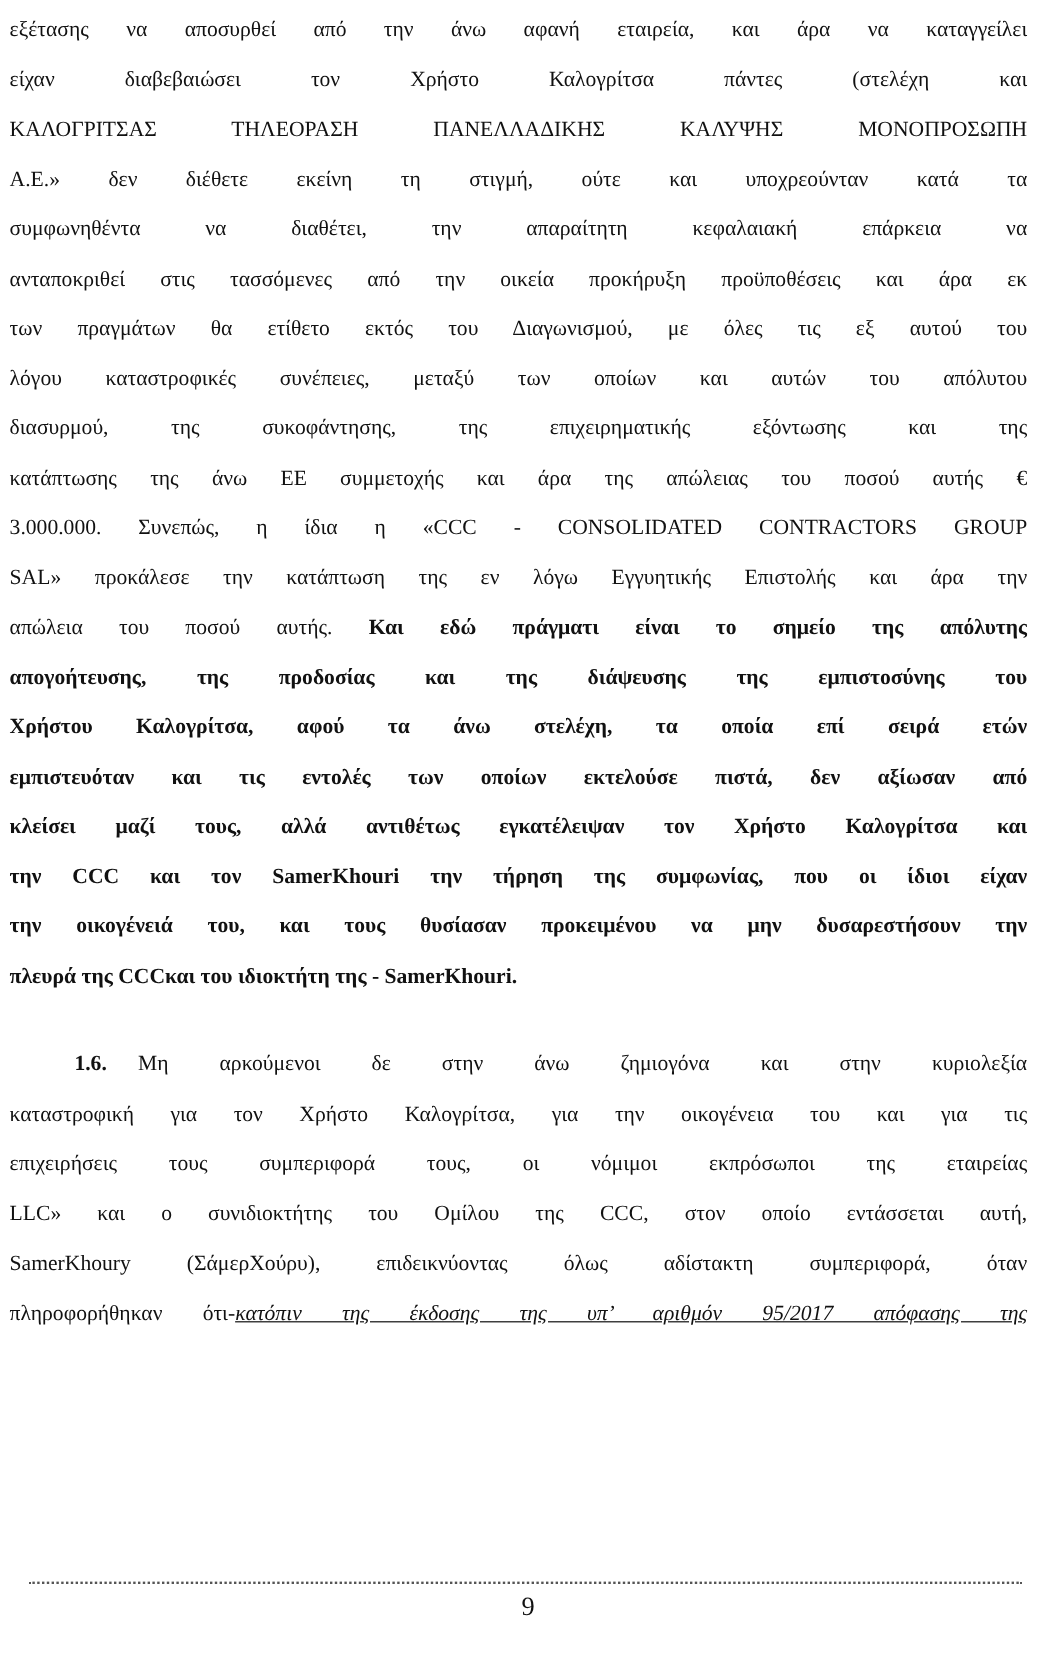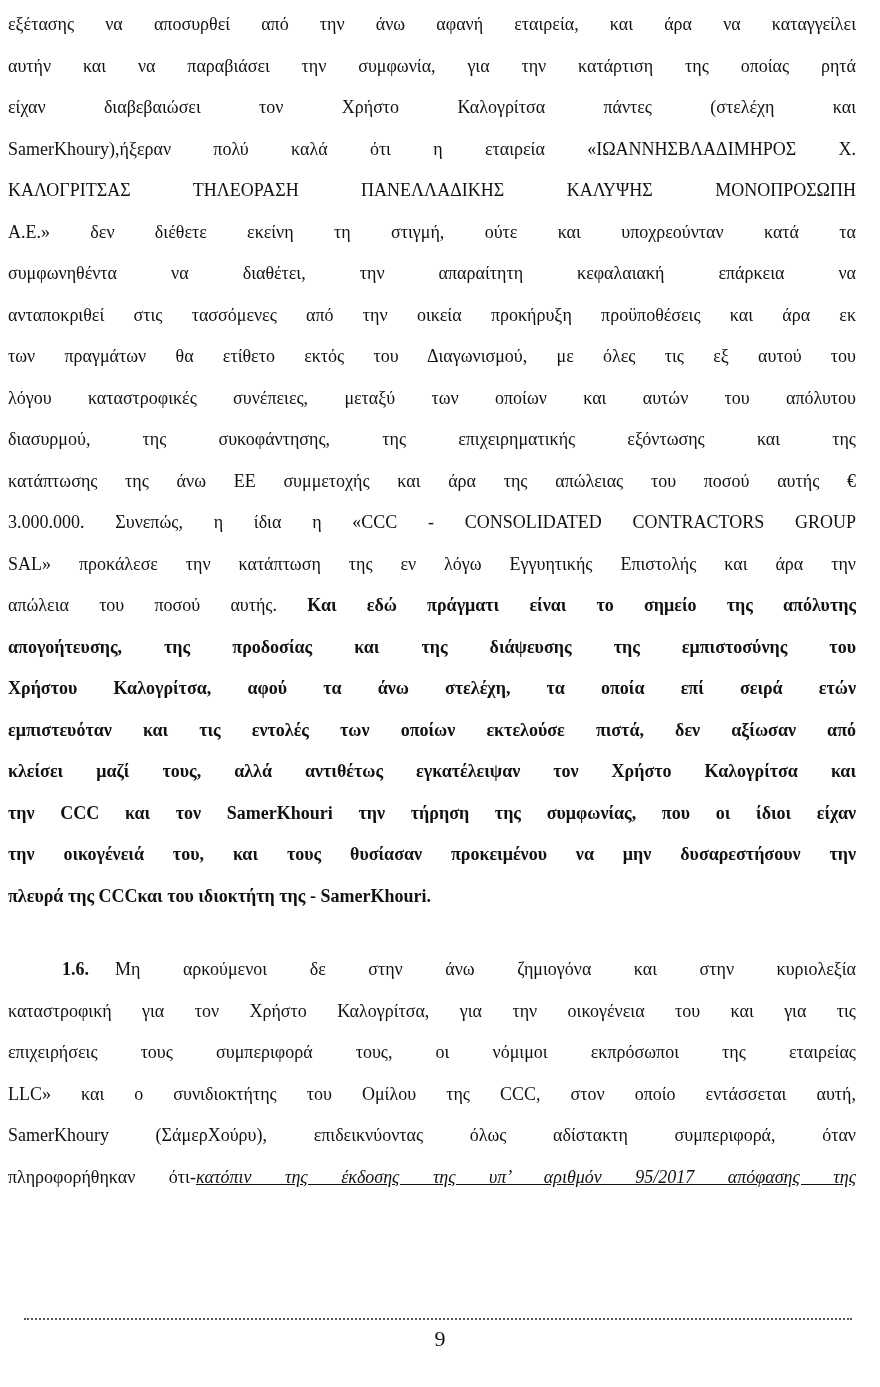--- a/index.html
+++ b/index.html
@@ -55,23 +55,21 @@
   }
 </style>
 </head>
 <body>
 
 <div class="page">
   <div class="textblock">
 
     <div class="para">
       <div class="line">εξέτασης να αποσυρθεί από την άνω αφανή εταιρεία, και άρα να καταγγείλει</div>
-      <div class="line">αυτήν και να παραβιάσει την συμφωνία, για την κατάρτιση της οποίας ρητά</div>
       <div class="line">είχαν διαβεβαιώσει τον Χρήστο Καλογρίτσα πάντες (στελέχη και</div>
-      <div class="line">SamerKhoury),ήξεραν πολύ καλά ότι η εταιρεία «ΙΩΑΝΝΗΣΒΛΑΔΙΜΗΡΟΣ Χ.</div>
       <div class="line">ΚΑΛΟΓΡΙΤΣΑΣ ΤΗΛΕΟΡΑΣΗ ΠΑΝΕΛΛΑΔΙΚΗΣ ΚΑΛΥΨΗΣ ΜΟΝΟΠΡΟΣΩΠΗ</div>
       <div class="line">Α.Ε.» δεν διέθετε εκείνη τη στιγμή, ούτε και υποχρεούνταν κατά τα</div>
       <div class="line">συμφωνηθέντα να διαθέτει, την απαραίτητη κεφαλαιακή επάρκεια να</div>
       <div class="line">ανταποκριθεί στις τασσόμενες από την οικεία προκήρυξη προϋποθέσεις και άρα εκ</div>
       <div class="line">των πραγμάτων θα ετίθετο εκτός του Διαγωνισμού, με όλες τις εξ αυτού του</div>
       <div class="line">λόγου καταστροφικές συνέπειες, μεταξύ των οποίων και αυτών του απόλυτου</div>
       <div class="line">διασυρμού, της συκοφάντησης, της επιχειρηματικής εξόντωσης και της</div>
       <div class="line">κατάπτωσης της άνω ΕΕ συμμετοχής και άρα της απώλειας του ποσού αυτής €</div>
       <div class="line">3.000.000. Συνεπώς, η ίδια η «CCC - CONSOLIDATED CONTRACTORS GROUP</div>
       <div class="line">SAL» προκάλεσε την κατάπτωση της εν λόγω Εγγυητικής Επιστολής και άρα την</div>

